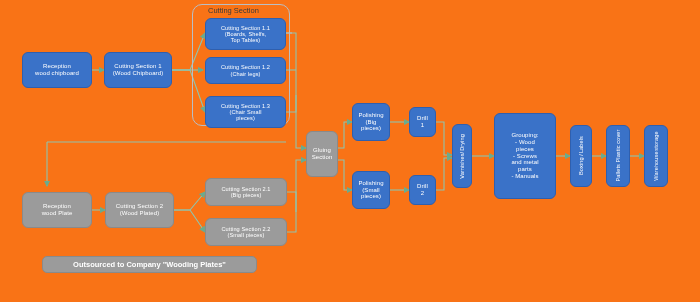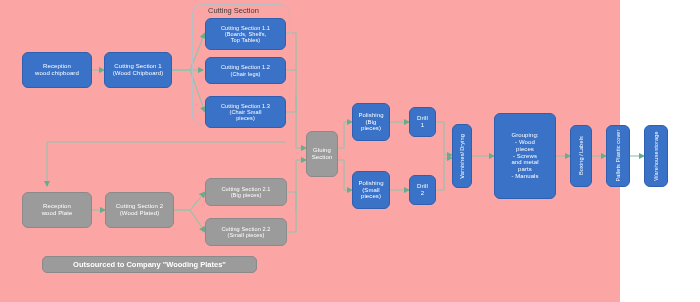--- a/index.html
+++ b/index.html
@@ -1,18 +1,18 @@
 <!DOCTYPE html>
 <html><head>
 <meta charset="utf-8">
 <style>
   html,body{margin:0;padding:0;background:#ffffff;}
   body{width:700px;height:302px;overflow:hidden;
        font-family:"Liberation Sans","DejaVu Sans",sans-serif;}
-  #canvas{position:relative;width:620px;height:302px;background:#fca5a5;}
+  #canvas{position:relative;width:700px;height:302px;background:#f97316;}
   svg.wires{position:absolute;left:0;top:0;width:700px;height:302px;pointer-events:none;}
 
   .node{position:absolute;box-sizing:border-box;display:flex;align-items:center;
         justify-content:center;text-align:center;color:#ffffff;border-radius:6px;
         line-height:1.12;letter-spacing:.1px;padding:2px;z-index:3;}
   .blue{background:#3a72c8;border:1px solid #2f5fae;}
   .gray{background:#9b9b9b;border:1px solid #8a8a8a;}
   .vert{writing-mode:vertical-rl;transform:rotate(180deg);}
 
   .group{position:absolute;box-sizing:border-box;border:1px solid #b9bec4;

